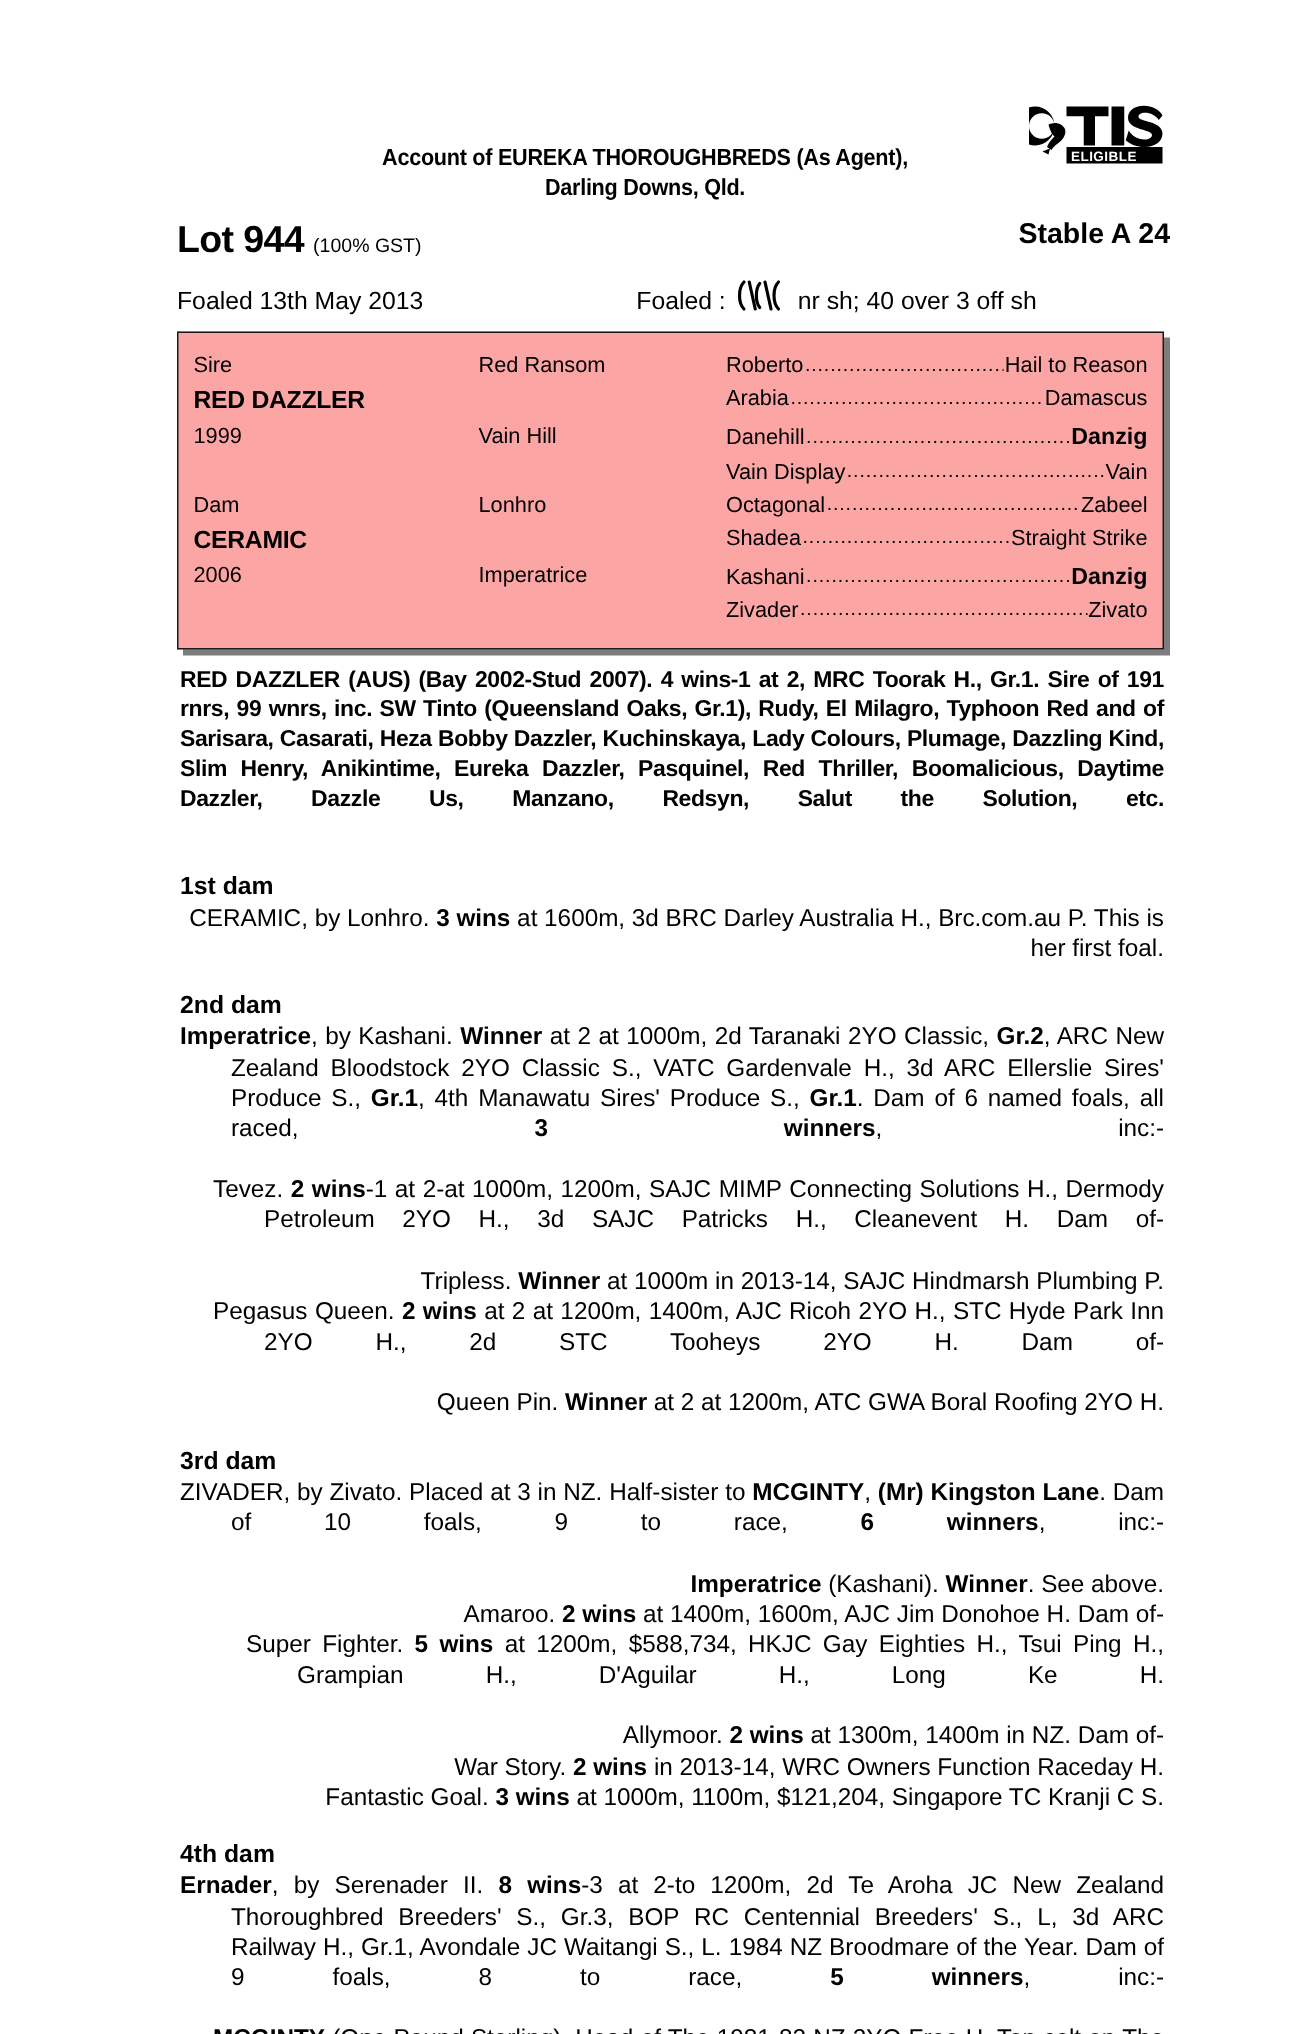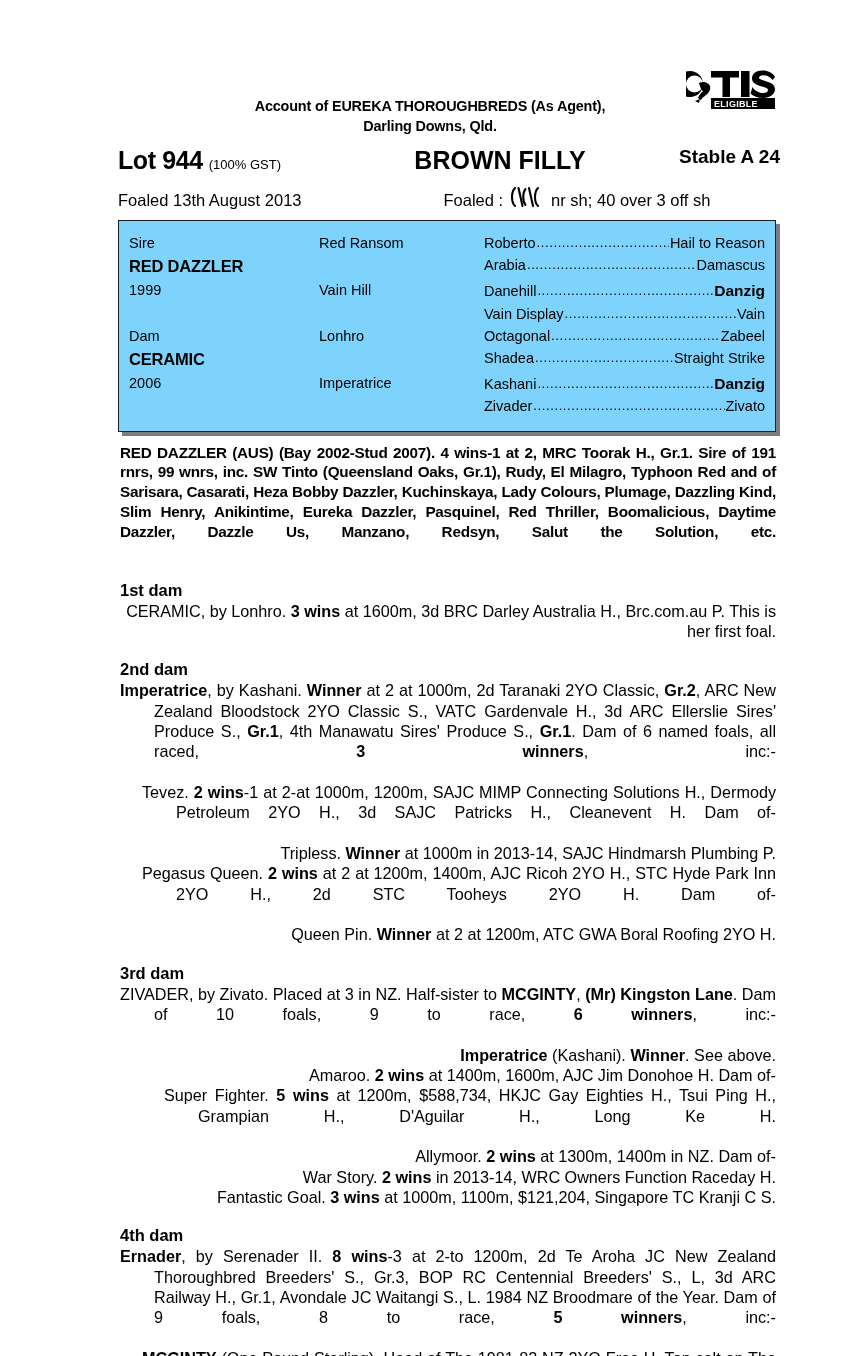--- a/index.html
+++ b/index.html
@@ -74,21 +74,21 @@
     margin: 10px 84px 0 118px;
     position: relative;
   }
   .ped-shadow {
     position:absolute; left:4px; top:4px; right:-4px; bottom:-4px;
     background:#7d7d7d; z-index:0;
   }
   .ped-table {
     position: relative; z-index: 1;
     border: 1.3px solid #1a1a1a;
-    background: #7dd3fc;
+    background: #fca5a5;
     width: 100%;
     border-collapse: collapse;
     padding: 5px 0 6px 0;
   }
   .ped-grid {
     display: grid;
     grid-template-columns: 190px 165px 1fr;
     padding: 6px 10px 7px 10px;
     font-size: 14.5px;
     line-height: 1.522;
@@ -178,26 +178,25 @@
   <div class="account-block">
     <span class="account-line">Account of EUREKA THOROUGHBREDS (As Agent),</span>
     <span class="account-line">Darling Downs, Qld.</span>
   </div>
 
   <div class="lot-row">
     <div class="lot-left">
       <span class="lot-number">Lot 944</span>
       <span class="lot-gst">(100% GST)</span>
     </div>
-    <div class="lot-center">BROWN FILLY</div>
     <div class="lot-right">Stable A 24</div>
   </div>
 
   <div class="foaled-row">
-    <span class="foaled-text">Foaled 13th August 2013</span>
+    <span class="foaled-text">Foaled 13th May 2013</span>
     <span class="branded-wrap">
       <span>Foaled :</span>
       <span class="brand-glyph">
         <svg viewBox="0 0 34 22" width="34" height="22" aria-hidden="true">
           <g fill="none" stroke="#000" stroke-width="2.1" stroke-linecap="round">
             <path d="M7 2 C3 6 3 16 7 20"></path>
             <path d="M10.5 2 L14.5 20"></path>
             <path d="M17.5 3 C14.5 6.5 14.5 15.5 17.5 19"></path>
             <path d="M21 2 L25 20"></path>
             <path d="M30 2 C26 6 26 16 30 20"></path>

